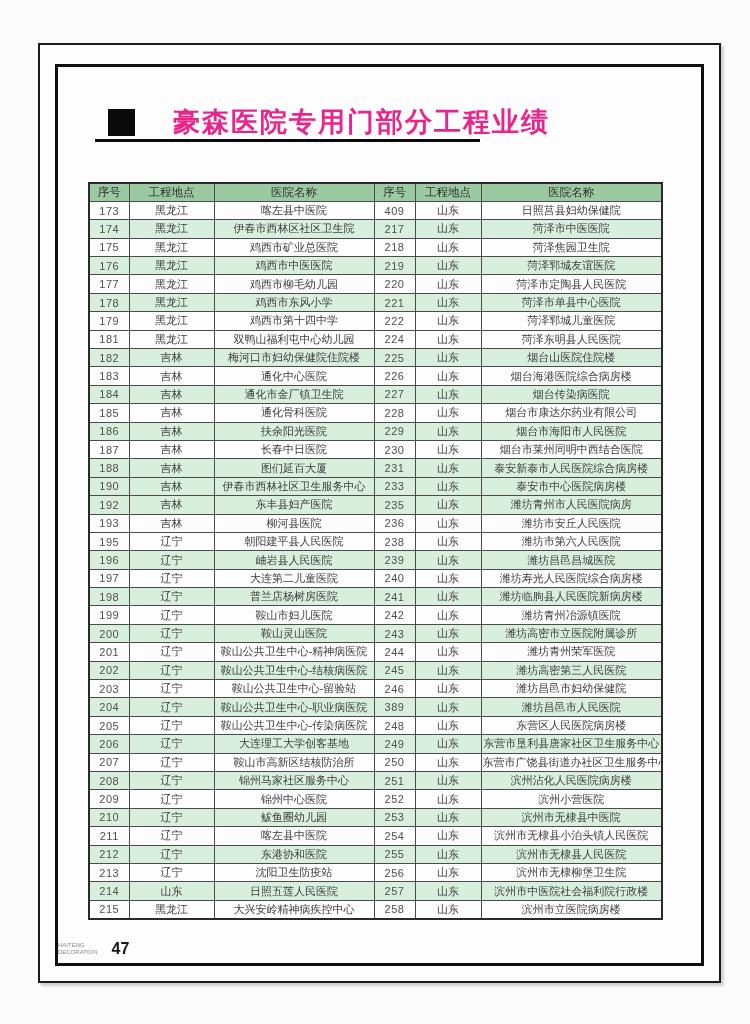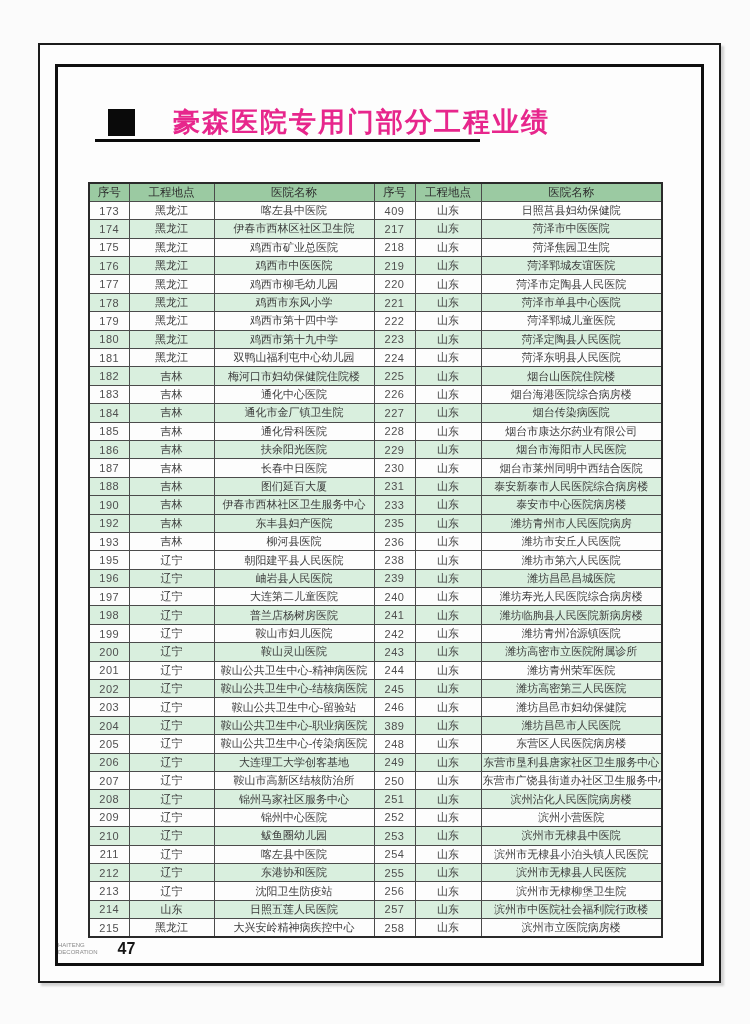--- a/index.html
+++ b/index.html
@@ -97,21 +97,21 @@
   .footer .brand {
     font-size: 6px;
     color: #8a8a8a;
     line-height: 7px;
     text-transform: uppercase;
   }
   .footer .page-number {
     font-size: 16px;
     font-weight: bold;
     color: #161616;
-    margin-left: 20px;
+    margin-left: 14px;
     line-height: 15px;
   }
 </style>
 </head>
 <body>
 
 <div class="outer-frame"></div>
 <div class="inner-frame"></div>
 
 <div class="title-row">
@@ -189,28 +189,20 @@
         <td>菏泽市单县中心医院</td>
       </tr>
       <tr>
         <td>179</td>
         <td>黑龙江</td>
         <td>鸡西市第十四中学</td>
         <td>222</td>
         <td>山东</td>
         <td>菏泽郓城儿童医院</td>
       </tr>
-      <tr class="band">
-        <td>180</td>
-        <td>黑龙江</td>
-        <td>鸡西市第十九中学</td>
-        <td>223</td>
-        <td>山东</td>
-        <td>菏泽定陶县人民医院</td>
-      </tr>
       <tr>
         <td>181</td>
         <td>黑龙江</td>
         <td>双鸭山福利屯中心幼儿园</td>
         <td>224</td>
         <td>山东</td>
         <td>菏泽东明县人民医院</td>
       </tr>
       <tr class="band">
         <td>182</td>

